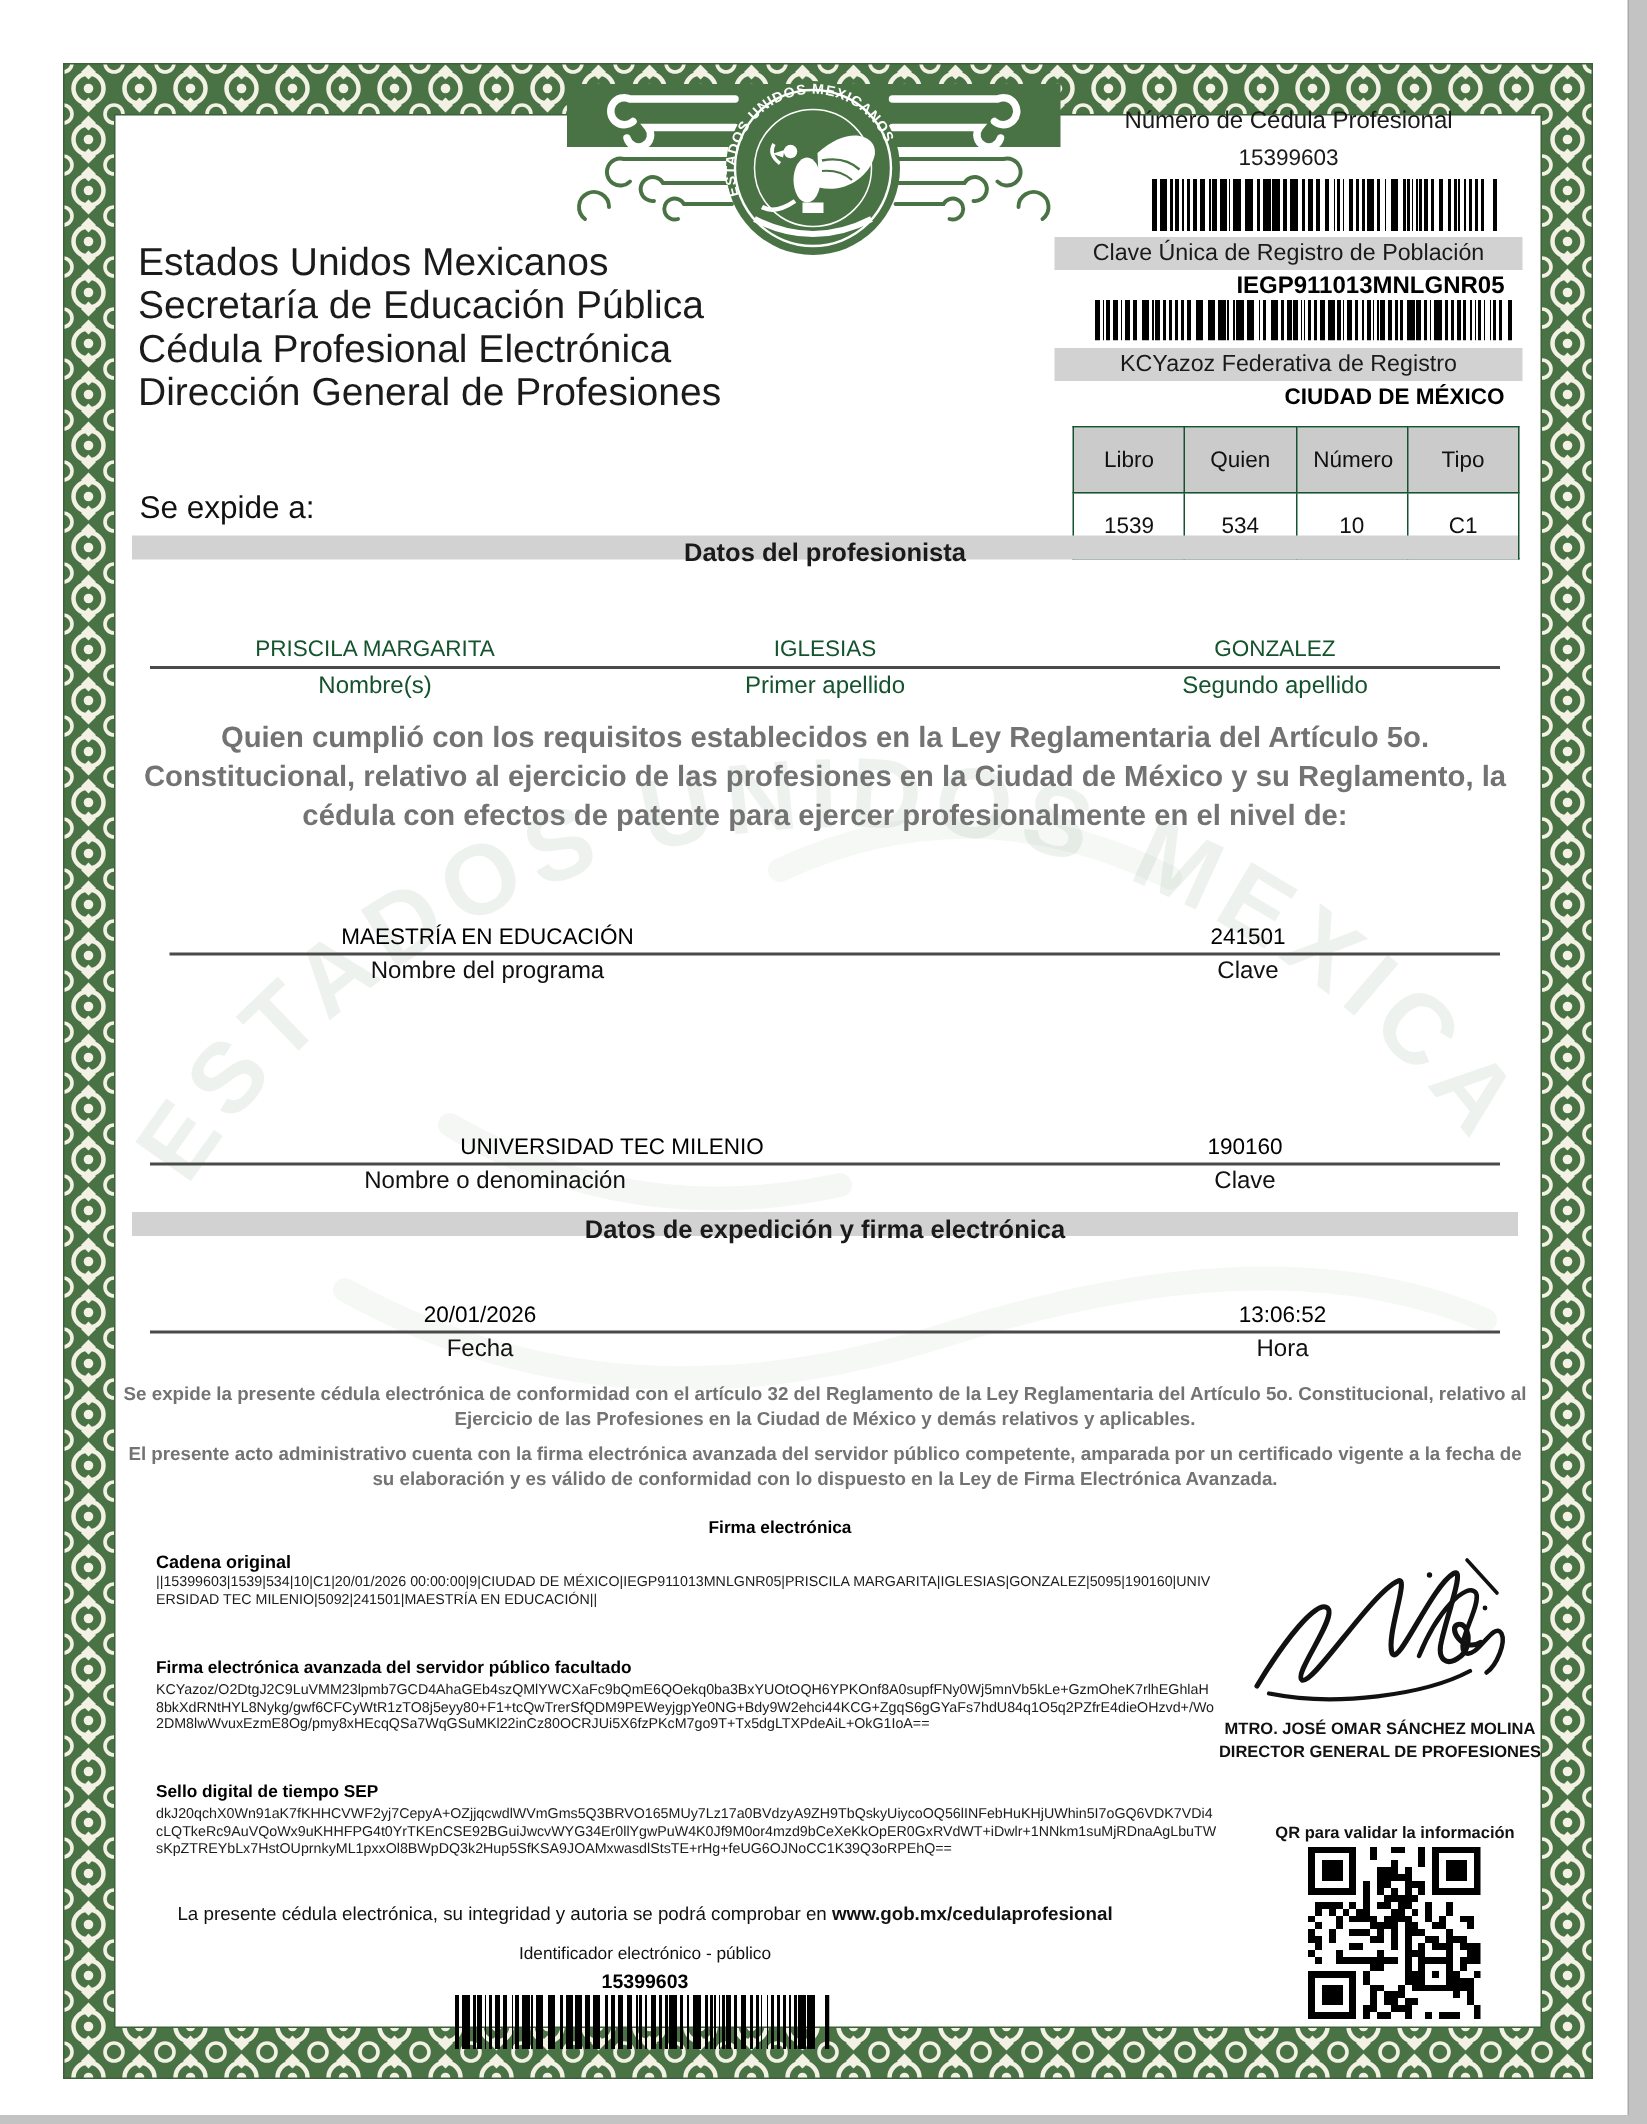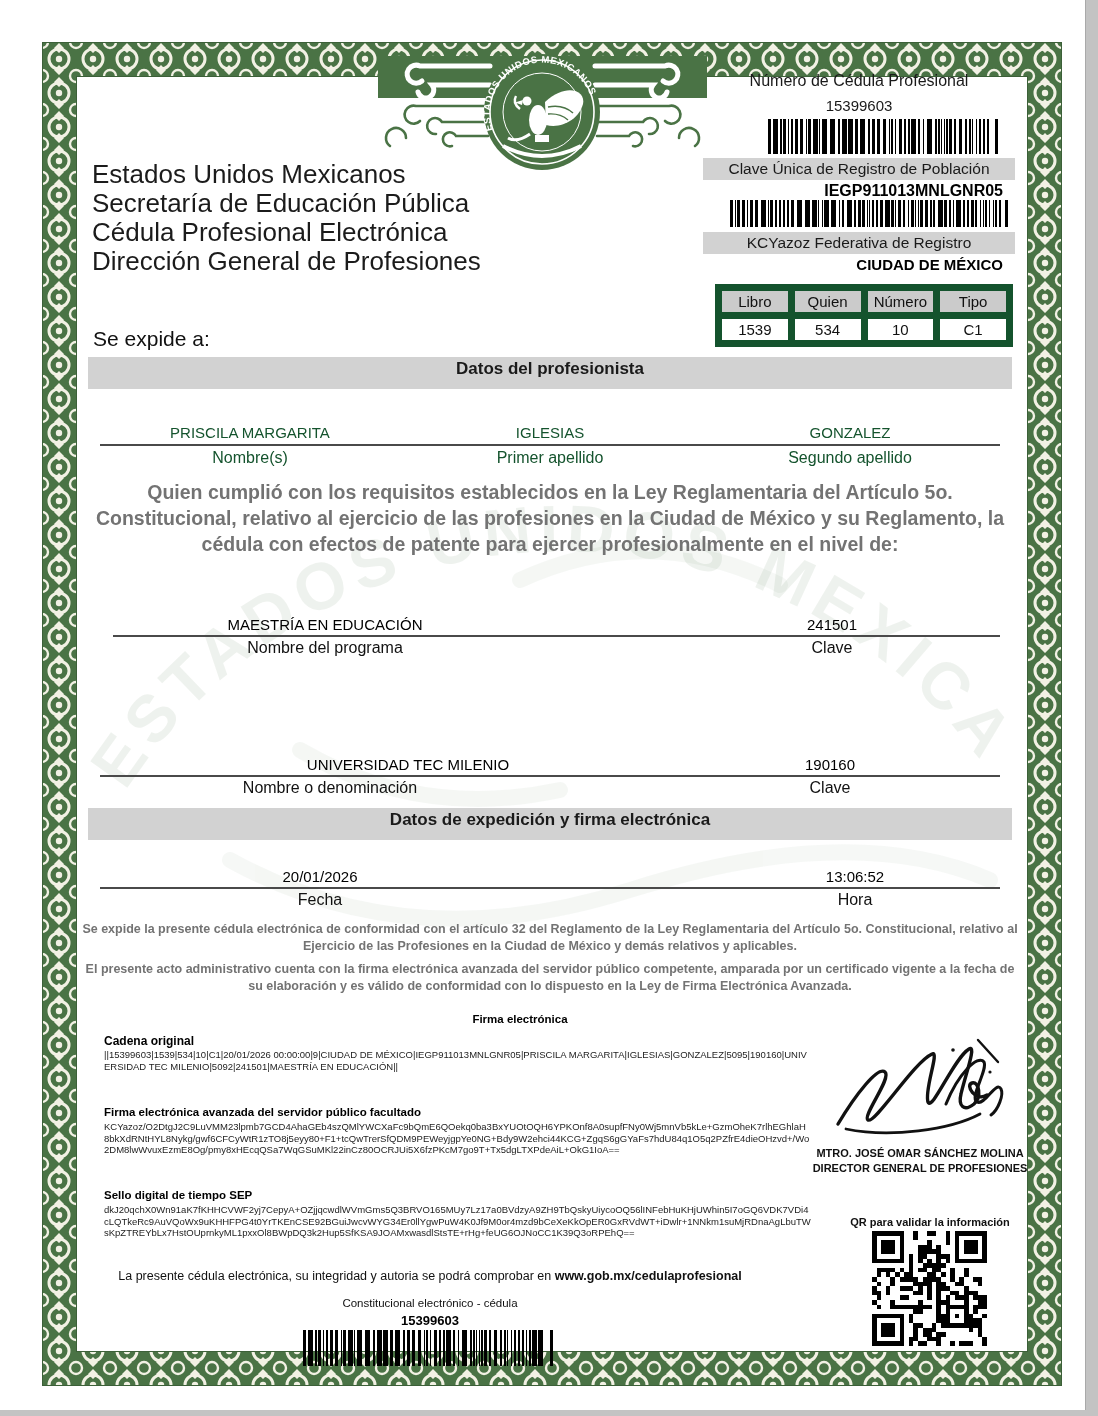--- a/index.html
+++ b/index.html
@@ -18,24 +18,24 @@
   .c{text-align:center;}
   .title-block{left:92px;top:160px;font-size:26px;line-height:29px;color:#1b1b1b;}
   .se-expide{left:93px;top:327px;font-size:21px;color:#111;}
   .rc-label{left:703px;width:312px;font-size:16px;color:#1a1a1a;text-align:center;}
   .gray-bar{left:703px;width:312px;height:22px;line-height:22px;background:#d2d2d2;
     font-size:15.5px;color:#1a1a1a;text-align:center;}
   .bold{font-weight:bold;}
   .rc-value{left:703px;width:300px;text-align:right;font-weight:bold;font-size:16px;color:#000;}
   .reg-table{left:715px;top:284px;width:298px;border-collapse:collapse;
     font-size:15px;color:#111;table-layout:fixed;}
-  .reg-table td,.reg-table th{border:7px solid #14532d;height:21px;text-align:center;
-    font-weight:normal;padding:0;}
+  .reg-table td,.reg-table th{border:1px solid #14532d;height:21px;text-align:center;
+    font-weight:normal;padding:11px;}
   .reg-table th{background:#cbcbcb;}
-  .section-bar{left:88px;width:924px;height:32px;line-height:24px;background:#d2d2d2;
+  .section-bar{left:88px;width:924px;height:16px;line-height:24px;background:#d2d2d2;
     text-align:center;font-weight:bold;font-size:17px;color:#1a1a1a;}
   .field-line{border-top:2px solid #4a4a4a;height:0;}
   .fields-row{left:100px;width:900px;display:flex;font-size:15px;color:#14532d;}
   .fields-row > div{flex:1;text-align:center;}
   .para{left:82px;width:936px;text-align:center;color:#737373;font-weight:bold;}
   .para-main{font-size:19.5px;line-height:26px;}
   .para-small{font-size:12.5px;line-height:16.5px;}
   .pin{transform:translateX(-50%);white-space:nowrap;font-size:15px;color:#000;}
   .pin-label{transform:translateX(-50%);white-space:nowrap;font-size:16px;color:#111;}
   .sig-head{font-weight:bold;font-size:11.5px;color:#000;}
@@ -643,21 +643,21 @@
         <rect x="78.19999999999999" y="110.39999999999999" width="4.6" height="4.6"></rect>
         <rect x="87.39999999999999" y="110.39999999999999" width="4.6" height="4.6"></rect>
         <rect x="92" y="110.39999999999999" width="4.6" height="4.6"></rect>
         <rect x="96.6" y="110.39999999999999" width="4.6" height="4.6"></rect>
         <rect x="110.39999999999999" y="110.39999999999999" width="4.6" height="4.6"></rect>
       </svg></div>
 
   <div class="abs footer-line1" style="top:1269px">
     <span>La presente cédula electrónica, su integridad y autoria se podrá comprobar en </span><span class="bold">www.gob.mx/cedulaprofesional</span>
   </div>
-  <div class="abs footer-line2" style="top:1297px">Constitucional electrónico - cédula</div>
+  <div class="abs footer-line2" style="top:1297px">Identificador electrónico - público</div>
   <div class="abs footer-red" style="top:1313px">15399603</div>
   <div class="abs barcode" style="left:303px;top:1330px;width:250px;height:36px"><svg width="250" height="36" fill="#000" shape-rendering="crispEdges">
         <rect x="0" y="0" width="3" height="36"></rect>
         <rect x="5" y="0" width="5" height="36"></rect>
         <rect x="12" y="0" width="2" height="36"></rect>
         <rect x="15" y="0" width="3" height="36"></rect>
         <rect x="20" y="0" width="1" height="36"></rect>
         <rect x="23" y="0" width="2" height="36"></rect>
         <rect x="27" y="0" width="3" height="36"></rect>
         <rect x="32" y="0" width="3" height="36"></rect>

